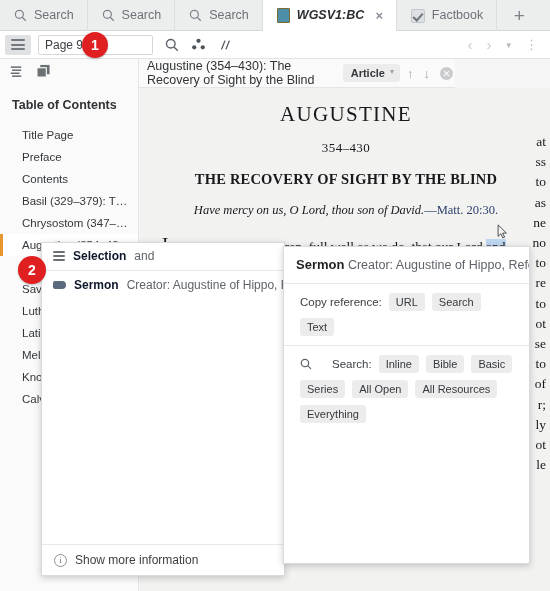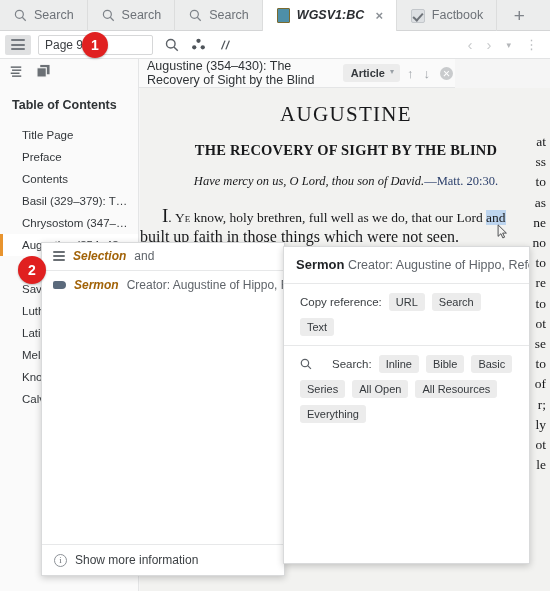--- a/index.html
+++ b/index.html
@@ -194,21 +194,21 @@
     box-shadow:0 2px 7px rgba(0,0,0,.20);
     z-index:20;
     display:flex;flex-direction:column;
   }
   .ctx-row{
     display:flex;align-items:center;gap:8px;
     padding:6px 10px 6px 11px;
     font-size:12px;color:#3c4044;
     white-space:nowrap;
   }
-  .ctx-row .ctx-lbl{font-weight:bold;color:#a16207;font-style:italic;}
+  .ctx-row .ctx-lbl{font-weight:bold;color:#0f172a;}
   .ctx-row .ctx-sub{color:#5f646a;font-weight:normal;}
   .ctx-div{height:1px;background:#e7e8e9;margin:1px 0;}
   .ico-lines{width:12px;height:10px;flex:0 0 auto;display:flex;flex-direction:column;justify-content:space-between;}
   .ico-lines i{display:block;height:1.6px;background:#6b7075;border-radius:1px;}
   .ico-lines i:nth-child(1){width:12px;}
   .ico-lines i:nth-child(2){width:12px;}
   .ico-lines i:nth-child(3){width:12px;}
   .ico-sermon{
     width:13px;height:8px;flex:0 0 auto;background:#5b6a7c;border-radius:2px 4px 4px 2px;
   }
@@ -400,20 +400,21 @@
       <div class="toc-item">Latimer (1485–1555)…</div>
       <div class="toc-item">Melanchthon (1497–…</div>
       <div class="toc-item">Knox (1505–1572):…</div>
       <div class="toc-item">Calvin (1509–1564):…</div>
     </div>
   </div>
 
   <div class="content">
     <div class="doc">
       <h1>AUGUSTINE</h1>
+      <div class="years">354–430</div>
       <h2>THE RECOVERY OF SIGHT BY THE BLIND</h2>
       <div class="epig">
         <span>Have mercy on us, O Lord, thou son of David.</span><span class="ref">—Matt. 20:30.</span>
       </div>
       <div class="body">
         <span class="dropcap">I</span>.
         <span class="smallcaps">Ye</span>
         <span>know, holy brethren, full well as we do, that our Lord</span>
         <span class="hl">and</span>
       </div>

